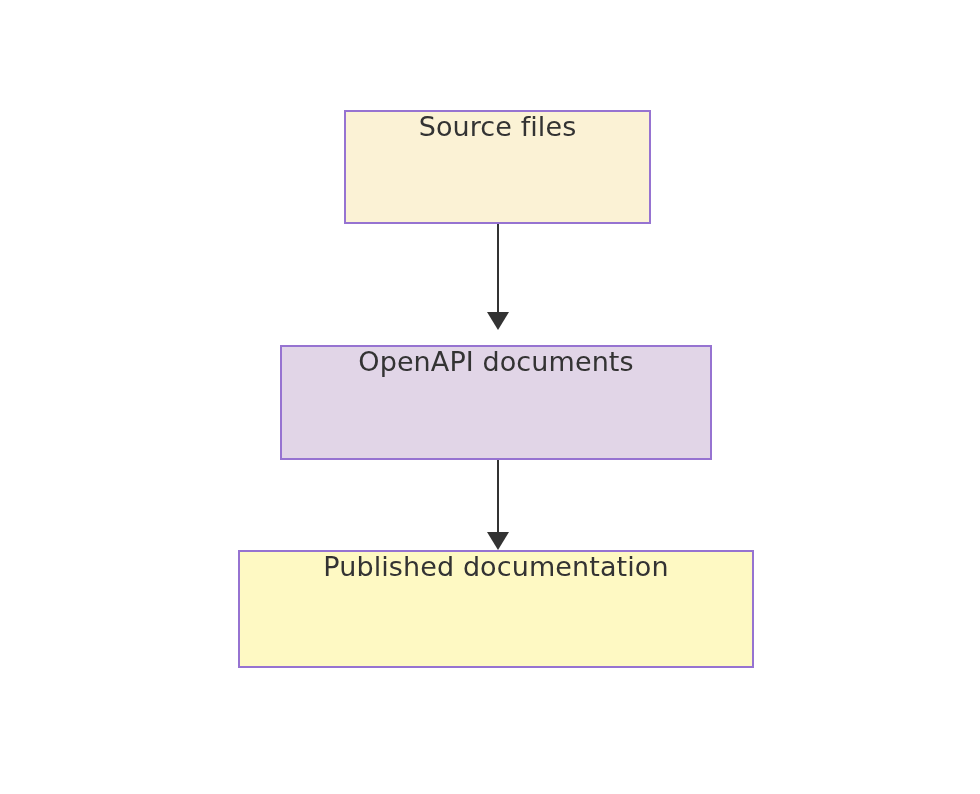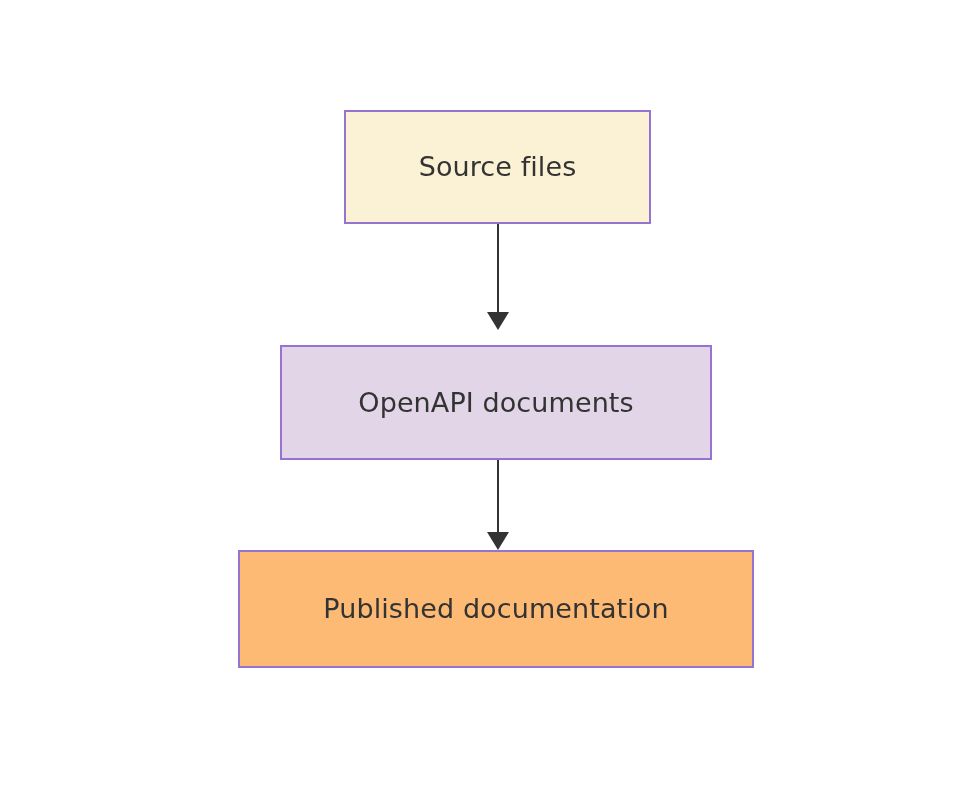--- a/index.html
+++ b/index.html
@@ -14,21 +14,20 @@
     position: relative;
     width: 980px;
     height: 794px;
     background: #ffffff;
     overflow: hidden;
   }
   .node {
     position: absolute;
     box-sizing: border-box;
     display: flex;
-    align-items: center;
     justify-content: center;
     border-style: solid;
     border-width: 2px;
     text-align: center;
   }
   .node-label {
     font-size: 27px;
     line-height: 1.1;
     color: #333333;
     letter-spacing: 0.1px;
@@ -41,21 +40,21 @@
     background: #fbf2d5;
     border-color: #9673d1;
   }
   #node-openapi-documents {
     left: 280px;  top: 345px;  width: 432px;  height: 115px;
     background: #e1d5e7;
     border-color: #9673d1;
   }
   #node-published-documentation {
     left: 238px;  top: 550px;  width: 516px;  height: 118px;
-    background: #fdba74;
+    background: #fef9c3;
     border-color: #9673d1;
   }
 
   
   .edge {
     position: absolute;
     left: 0;
     top: 0;
     width: 980px;
     height: 794px;

